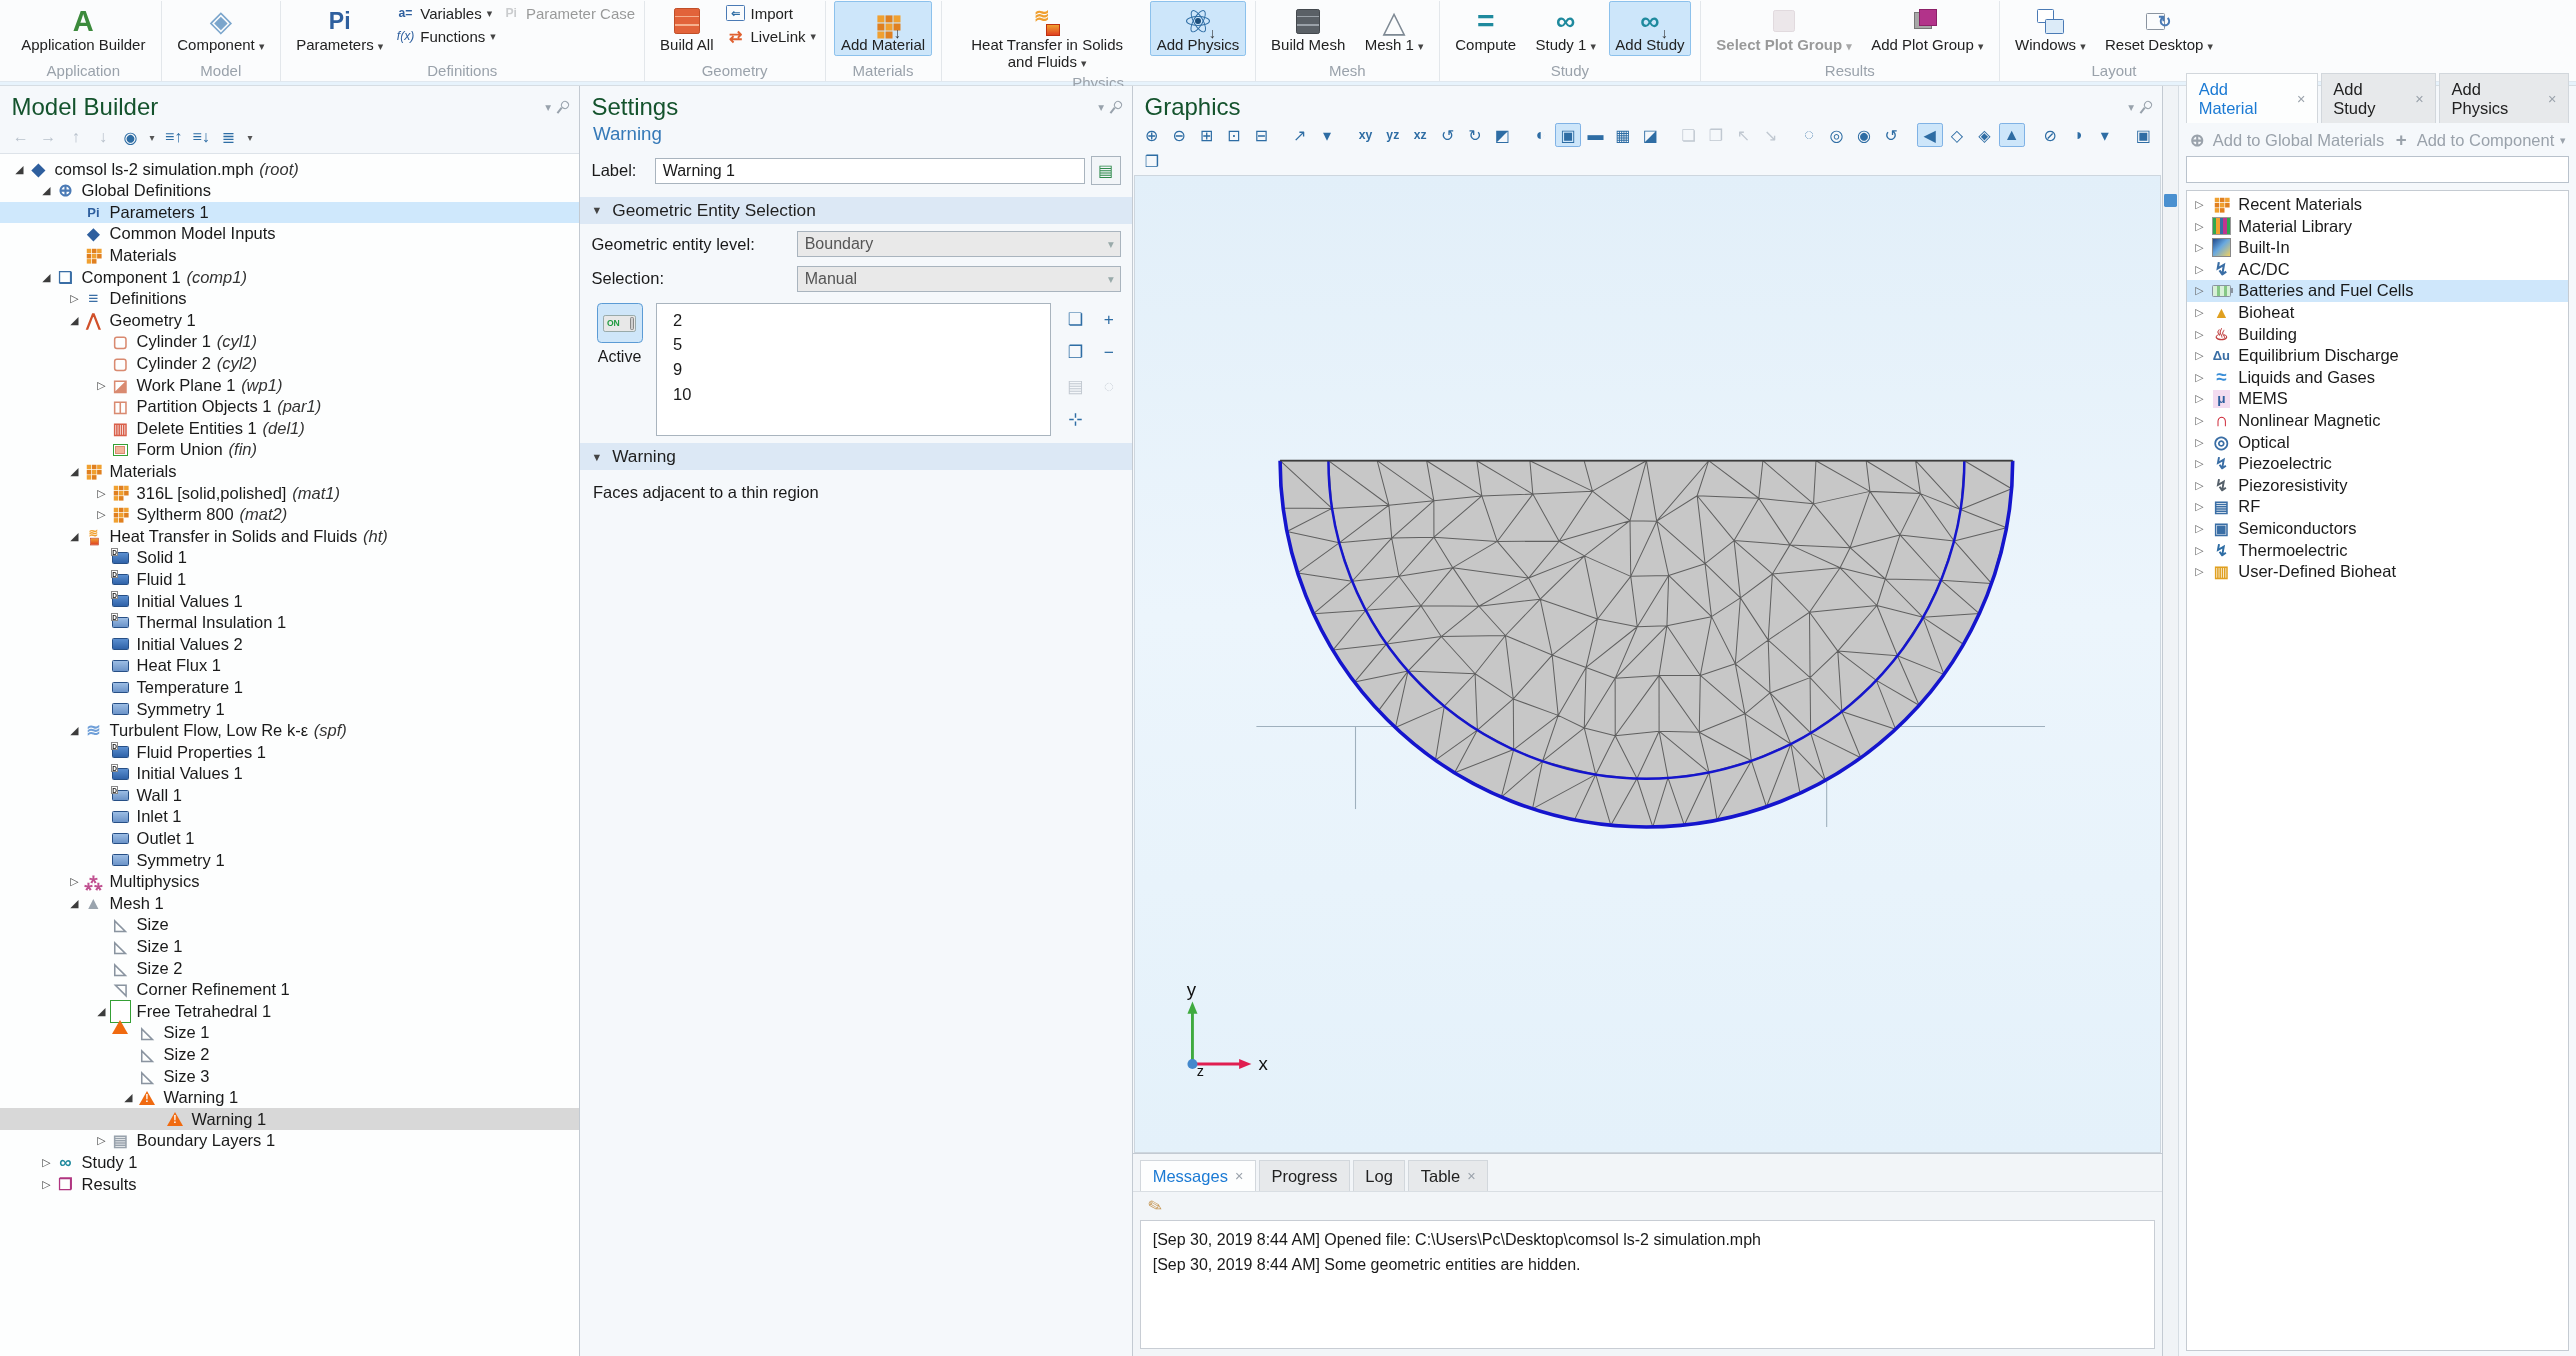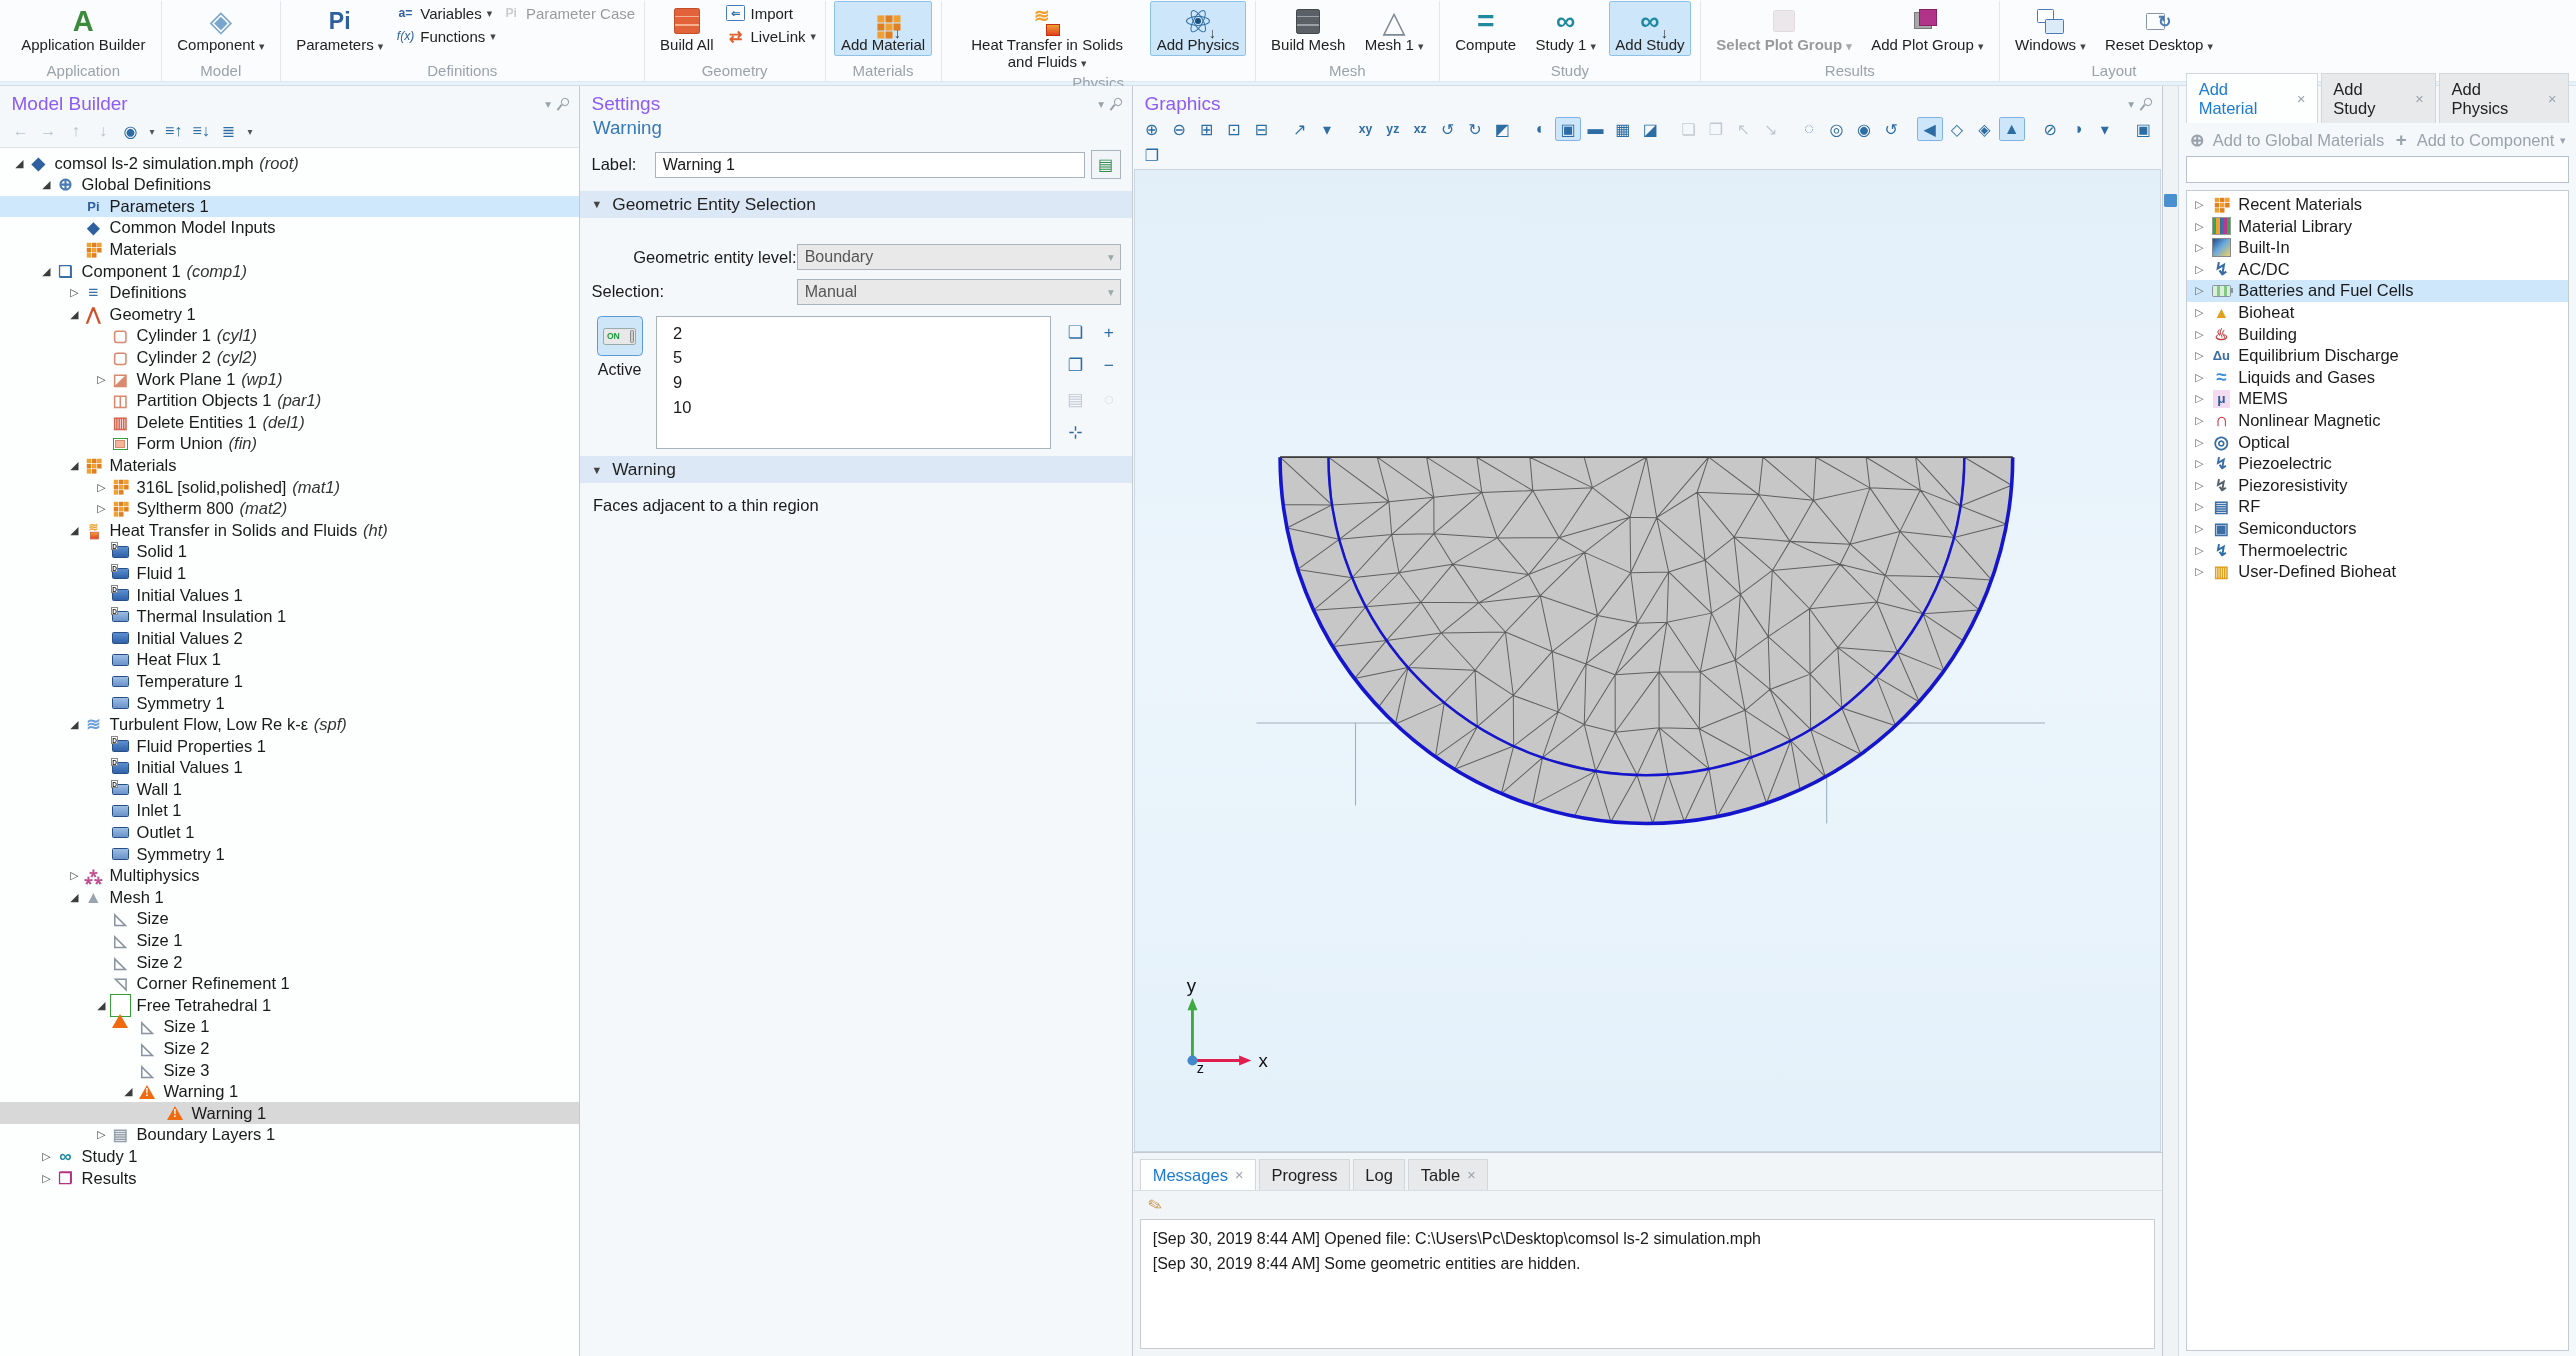--- a/index.html
+++ b/index.html
@@ -24,21 +24,21 @@
   .caret{color:#444;font-size:10.8px;}
   
   #main{display:flex;height:1271px;border-top:0.7px solid #d6dde3;}
   .panel{background:#f5f8fb;display:flex;flex-direction:column;}
   #mb-panel{width:580px;border-right:1.4px solid #c3cad2;}
   #settings-panel{width:553px;border-right:1.4px solid #c3cad2;}
   #graphics-col{width:1030px;border-right:1.4px solid #c3cad2;display:flex;flex-direction:column;background:#f5f8fb;}
   #strip{width:16px;background:#f0f3f6;border-right:0.7px solid #d6dde3;padding-top:108px;display:flex;justify-content:center;}
   #right-panel{flex:1;background:#f5f8fb;display:flex;flex-direction:column;}
   .phead{display:flex;align-items:center;padding:7.2px 10px 1.4px 11.5px;}
-  .ptitle{font-size:19px;color:#8b5cf6;flex:1;}
+  .ptitle{font-size:24px;color:#14532d;flex:1;}
   .phead-tools{display:flex;gap:10px;align-items:center;color:#98a2ac;}
   .pin{width:8px;height:8px;border:1.8px solid #98a2ac;border-radius:50%;position:relative;transform:rotate(38deg);margin-top:-4.3px;}
   .pin::after{content:"";position:absolute;left:1.4px;top:7.2px;width:1.8px;height:6.5px;background:#98a2ac;}
   
   #mb-toolbar{display:flex;align-items:center;gap:2.9px;padding:2.9px 7.2px 4.3px 8.6px;border-bottom:0.7px solid #dde3e9;}
   .tbtn{min-width:24.5px;height:23px;display:flex;align-items:center;justify-content:center;
     font-size:16px;color:#2e6da4;border-radius:2.2px;}
   .tbtn.dis{color:#b9c2cc;}
   .tbtn.car{min-width:13px;font-size:10px;color:#555;}
   #mb-tree{flex:1;background:#fdfefe;overflow:hidden;padding-top:4.3px;}
@@ -796,21 +796,21 @@
     <div class="srow">
       <div class="flab" style="width:63px;">Label:</div>
       <div class="inp">Warning 1</div>
       <div class="labelbtn">▤</div>
     </div>
 
     <div class="secband">
       <span class="tri">▼</span>
       <span>Geometric Entity Selection</span>
     </div>
-    <div class="srow" style="margin-top:22px;text-align:right;">
+    <div class="srow" style="margin-top:3px;">
       <div class="flab">Geometric entity level:</div>
       <div class="inp dis">Boundary</div>
     </div>
     <div class="srow">
       <div class="flab">Selection:</div>
       <div class="inp dis">Manual</div>
     </div>
 
     <div class="selwrap">
       <div class="activebox">

